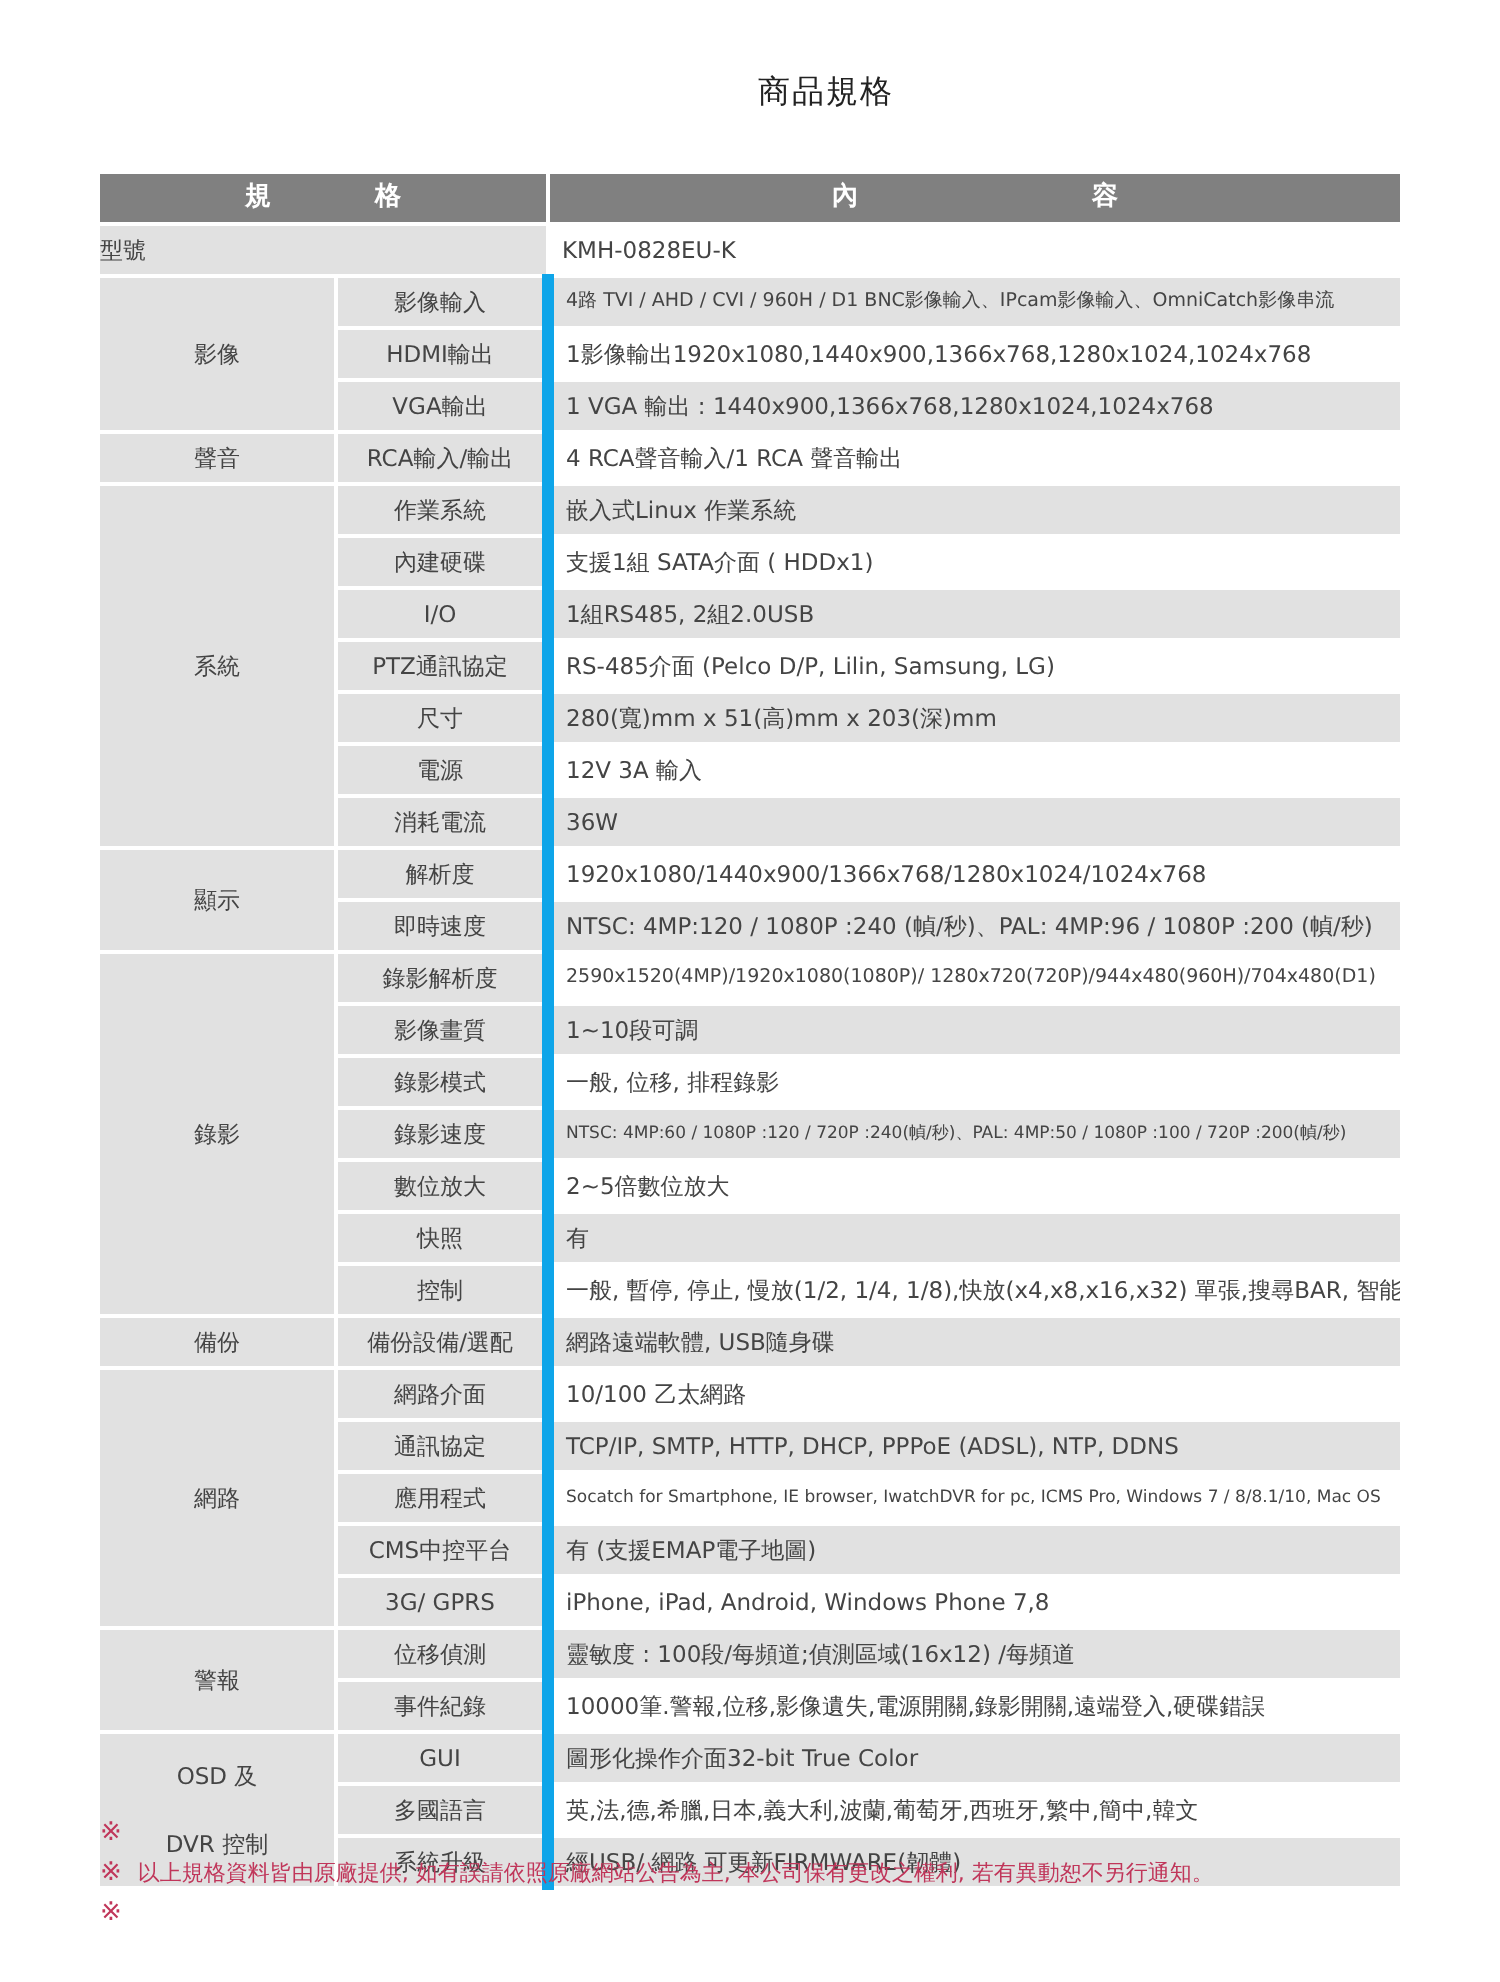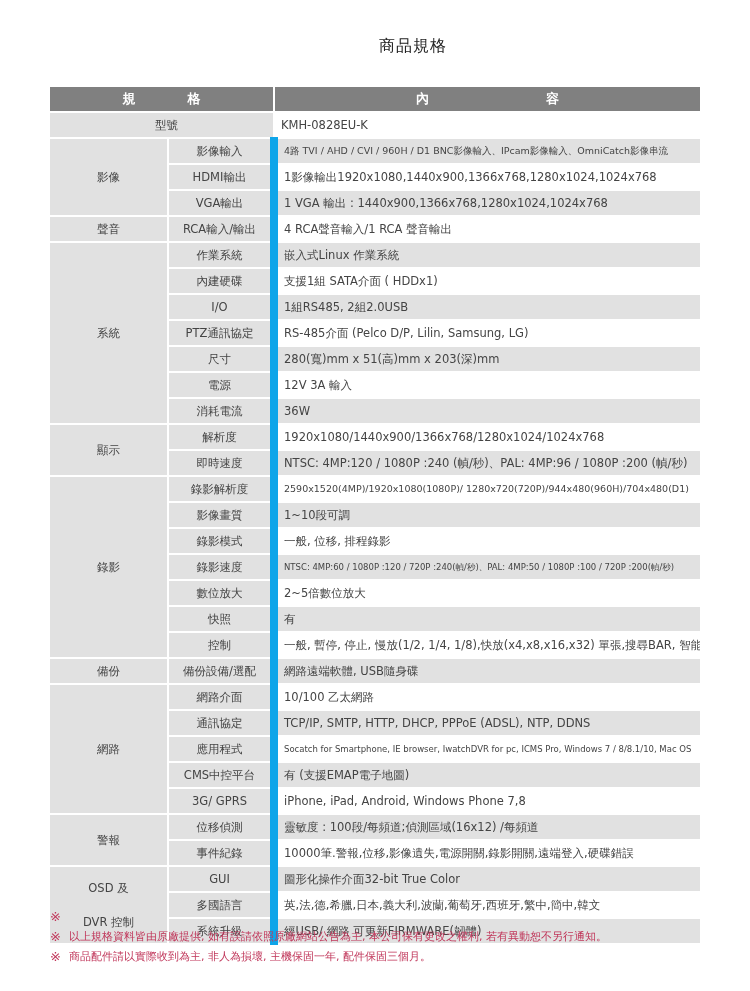--- a/index.html
+++ b/index.html
@@ -3,27 +3,27 @@
 <meta charset="utf-8">
 <style>
   html, body { margin:0; padding:0; background:#ffffff; }
   body { width:750px; height:991px; position:relative; font-family:"DejaVu Sans", sans-serif; color:#333; overflow:hidden; }
   .title { position:absolute; top:36px; left:0; width:750px; text-align:center; font-size:16px; color:#222; letter-spacing:1px;padding-left:38px; }
   table.spec { position:absolute; left:50px; top:87px; width:650px; border-collapse:collapse; table-layout:fixed; }
   table.spec td, table.spec th { padding:0; height:24px; font-size:11.5px; line-height:14px; white-space:nowrap; overflow:hidden; }
   table.spec th { background:#808080; color:#fff; font-weight:bold; font-size:13px; border-right:2px solid #fff; border-bottom:2px solid #fff; }
   table.spec th.h2 { border-right:none; }
   td.grp { background:#e1e1e1; color:#444; text-align:center; font-size:12.5px; border-right:2px solid #fff; border-bottom:2px solid #fff; }
-  td.sub { background:#e1e1e1; color:#444; text-align:center; border-right:8px solid #0ea5e9; border-bottom:2px solid #fff; font-size:12px;margin-left:23px; }
+  td.sub { background:#e1e1e1; color:#444; text-align:center; border-right:6px solid #0ea5e9; border-bottom:2px solid #fff; font-size:12px;margin-left:23px; }
   td.val { padding-left:6px !important; color:#444; border-bottom:2px solid #fff; border-left:1px solid #cfcfcf; }
   tr.odd td.val { background:#e1e1e1; }
   tr.even td.val { background:#ffffff;margin-left:35px; }
   td.val.small { font-size:9.5px; }
   td.val.tiny { font-size:8.5px; }
-  td.model { background:#e1e1e1; text-align:right; padding-right:95px !important; border-right:2px solid #fff; border-bottom:2px solid #fff; font-size:12px; color:#444; }
+  td.model { background:#e1e1e1; text-align:left; padding-right:95px !important; border-right:2px solid #fff; border-bottom:2px solid #fff; font-size:12px; color:#444; }
   .notes { position:absolute; left:50px; top:907px; width:680px; color:#c0365a; font-size:11px; line-height:20px; }
   .note { display:flex; align-items:center; }
   .note .star { font-size:13px; margin-right:8px; color:#c0365a; }
 </style>
 </head>
 <body>
 
 <div class="title">商品規格</div>
 
 <table class="spec">
@@ -201,15 +201,14 @@
 <div class="notes">
   <div class="note">
       <span class="star">※</span>
     </div>
   <div class="note">
       <span class="star">※</span>
       <span>以上規格資料皆由原廠提供, 如有誤請依照原廠網站公告為主, 本公司保有更改之權利, 若有異動恕不另行通知。</span>
     </div>
   <div class="note">
       <span class="star">※</span>
-      <span>商品配件請以實際收到為主, 非人為損壞, 主機保固一年, 配件保固三個月。</span>
     </div>
 </div>
 
 </body></html>

